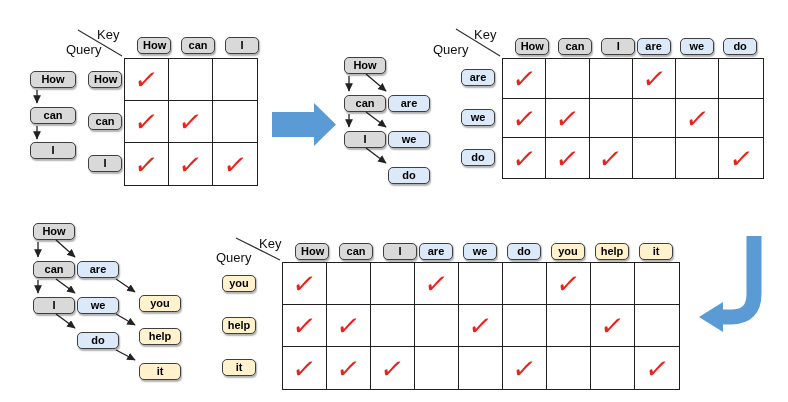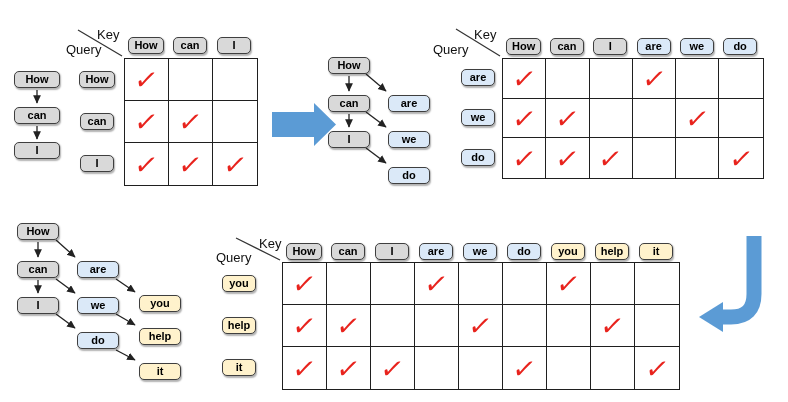--- a/index.html
+++ b/index.html
@@ -13,21 +13,21 @@
   .tok{
     box-sizing:border-box;
     border:1.4px solid var(--border,#3f3f3f);
     border-radius:5px;
     height:17px;line-height:14px;
     font-size:11px;font-weight:600;color:#000;
     text-align:center;padding:0 5px;min-width:34px;
     background:#eee;
     box-shadow:1px 1.5px 1.5px rgba(0,0,0,.30);
   }
-  .tok[data-color="gray"]{background:var(--gray,#d9d9d9);}
+  .tok[data-color="gray"]{background:var(--gray,#d9d9d9);margin-left:16px;}
   .tok[data-color="blue"]{background:var(--blue,#dbe9f8);}
   .tok[data-color="yellow"]{background:var(--yellow,#fff2cc);}
   .chain-tok{position:absolute;}
 
   
   .axis-label{position:absolute;font-size:13px;color:#111;font-weight:400;}
 
   
   .keys-row{position:absolute;}
   .kslot{display:flex;justify-content:center;align-items:flex-start;height:20px;}

